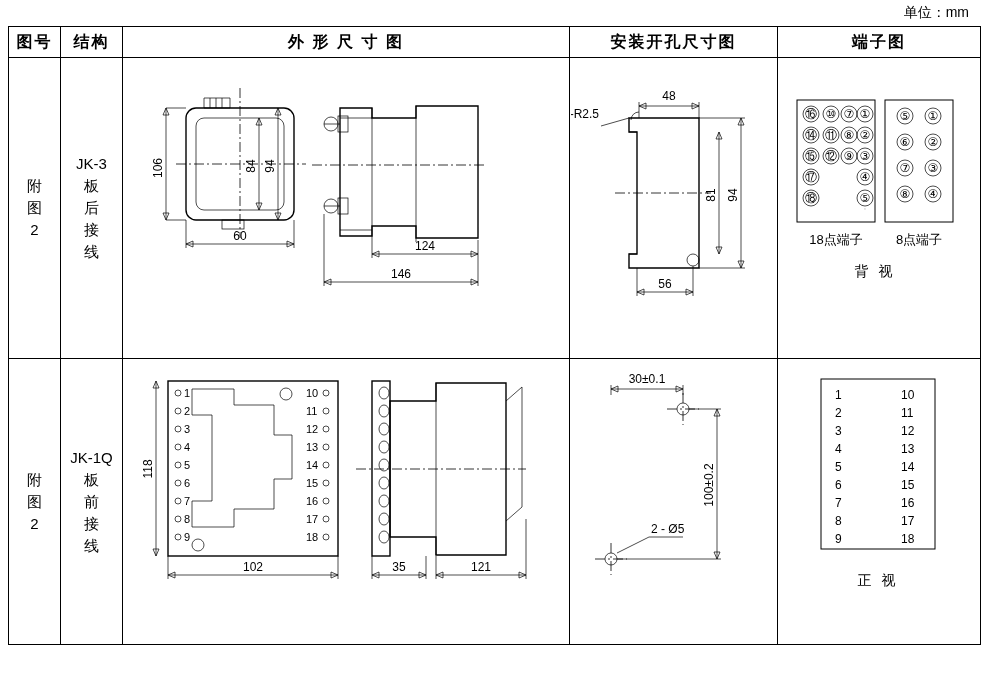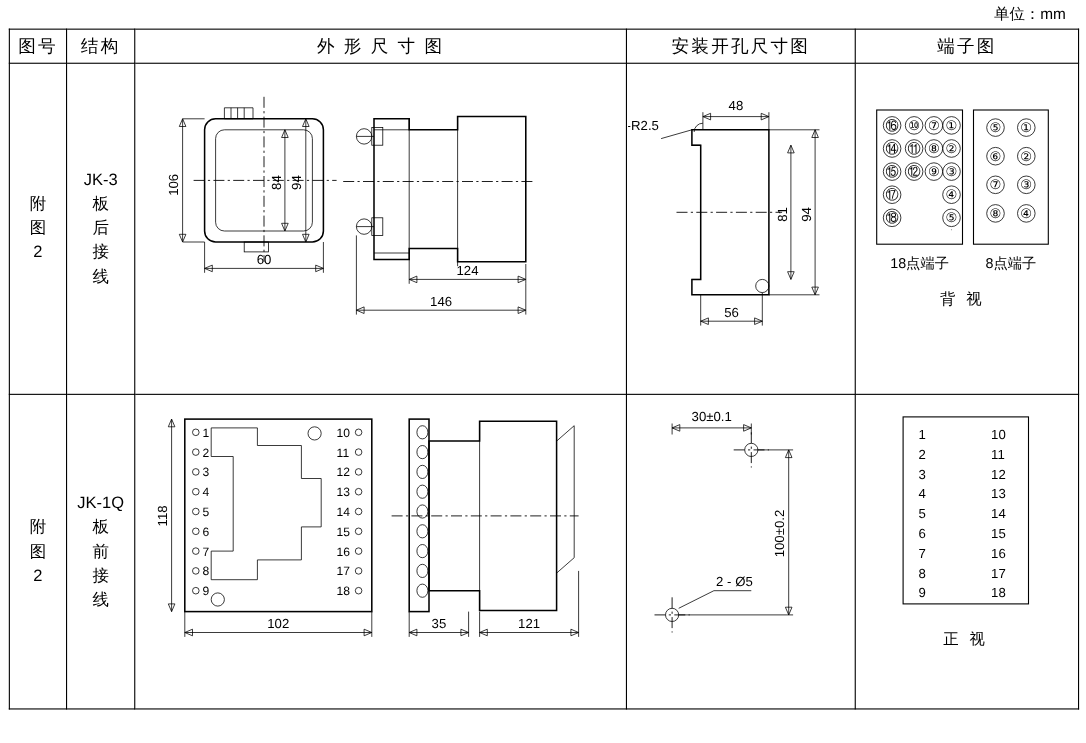--- a/index.html
+++ b/index.html
@@ -3,21 +3,21 @@
 <meta charset="utf-8">
 <style>
   html,body{margin:0;padding:0;background:#ffffff;}
   body{width:987px;height:675px;font-family:"Liberation Sans","DejaVu Sans",sans-serif;color:#000;}
   .page{position:relative;width:987px;height:675px;overflow:hidden;}
 
   .unit-label{position:absolute;right:18px;top:4px;font-size:14px;}
 
   table.main{position:absolute;left:8px;top:26px;width:972px;border-collapse:collapse;table-layout:fixed;}
   table.main th, table.main td{border:1px solid #000;padding:0;vertical-align:middle;text-align:center;}
-  table.main thead th{height:30px;font-weight:normal;font-size:16px;letter-spacing:2px;}
+  table.main thead th{height:30px;font-weight:bold;font-size:16px;letter-spacing:2px;}
 
   .col1{width:52px;}
   .col2{width:62px;}
   .col3{width:447px;}
   .col4{width:208px;}
   .col5{width:203px;}
 
   .vtext{font-size:15px;line-height:22px;}
   .vtext div{display:block;}
   .struct{font-size:15px;line-height:22px;}

